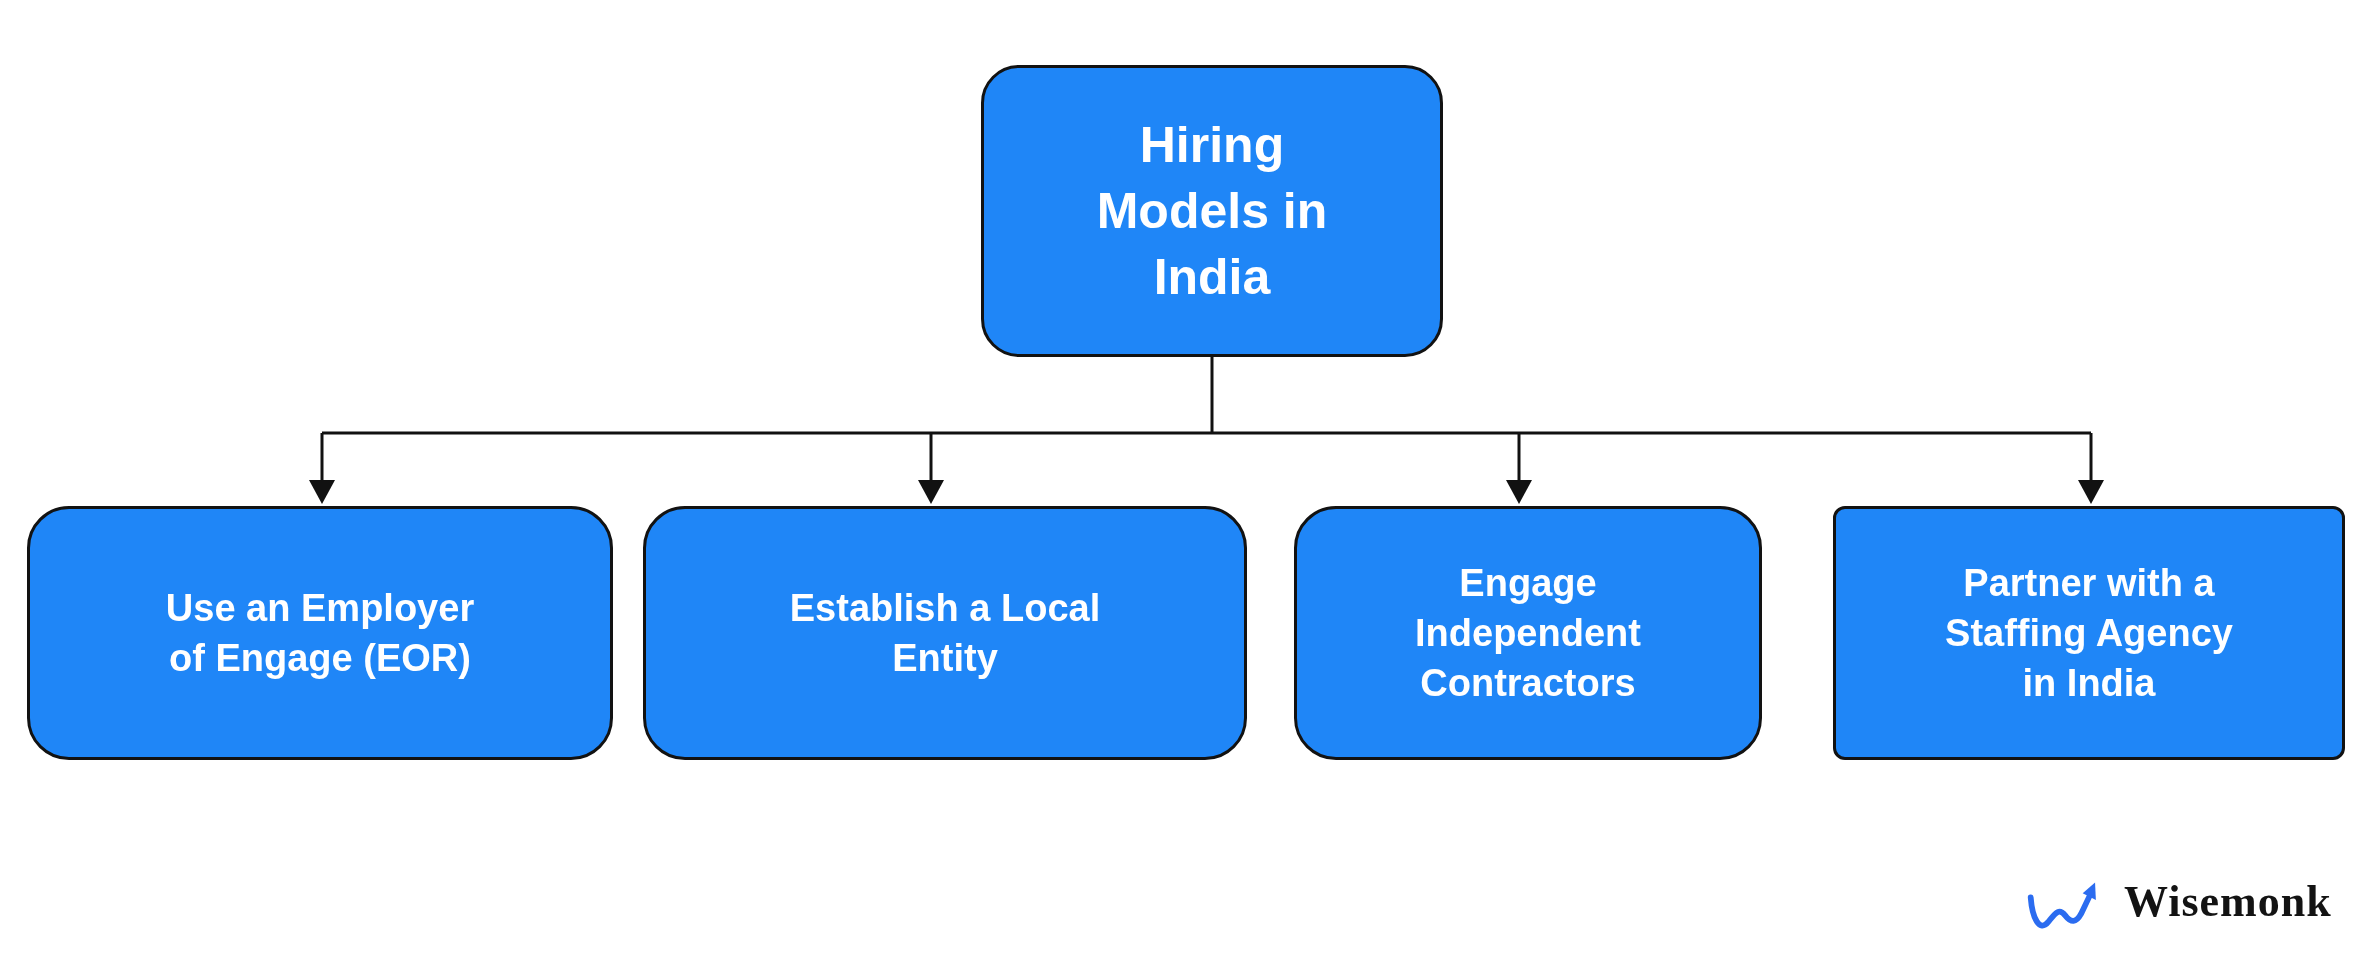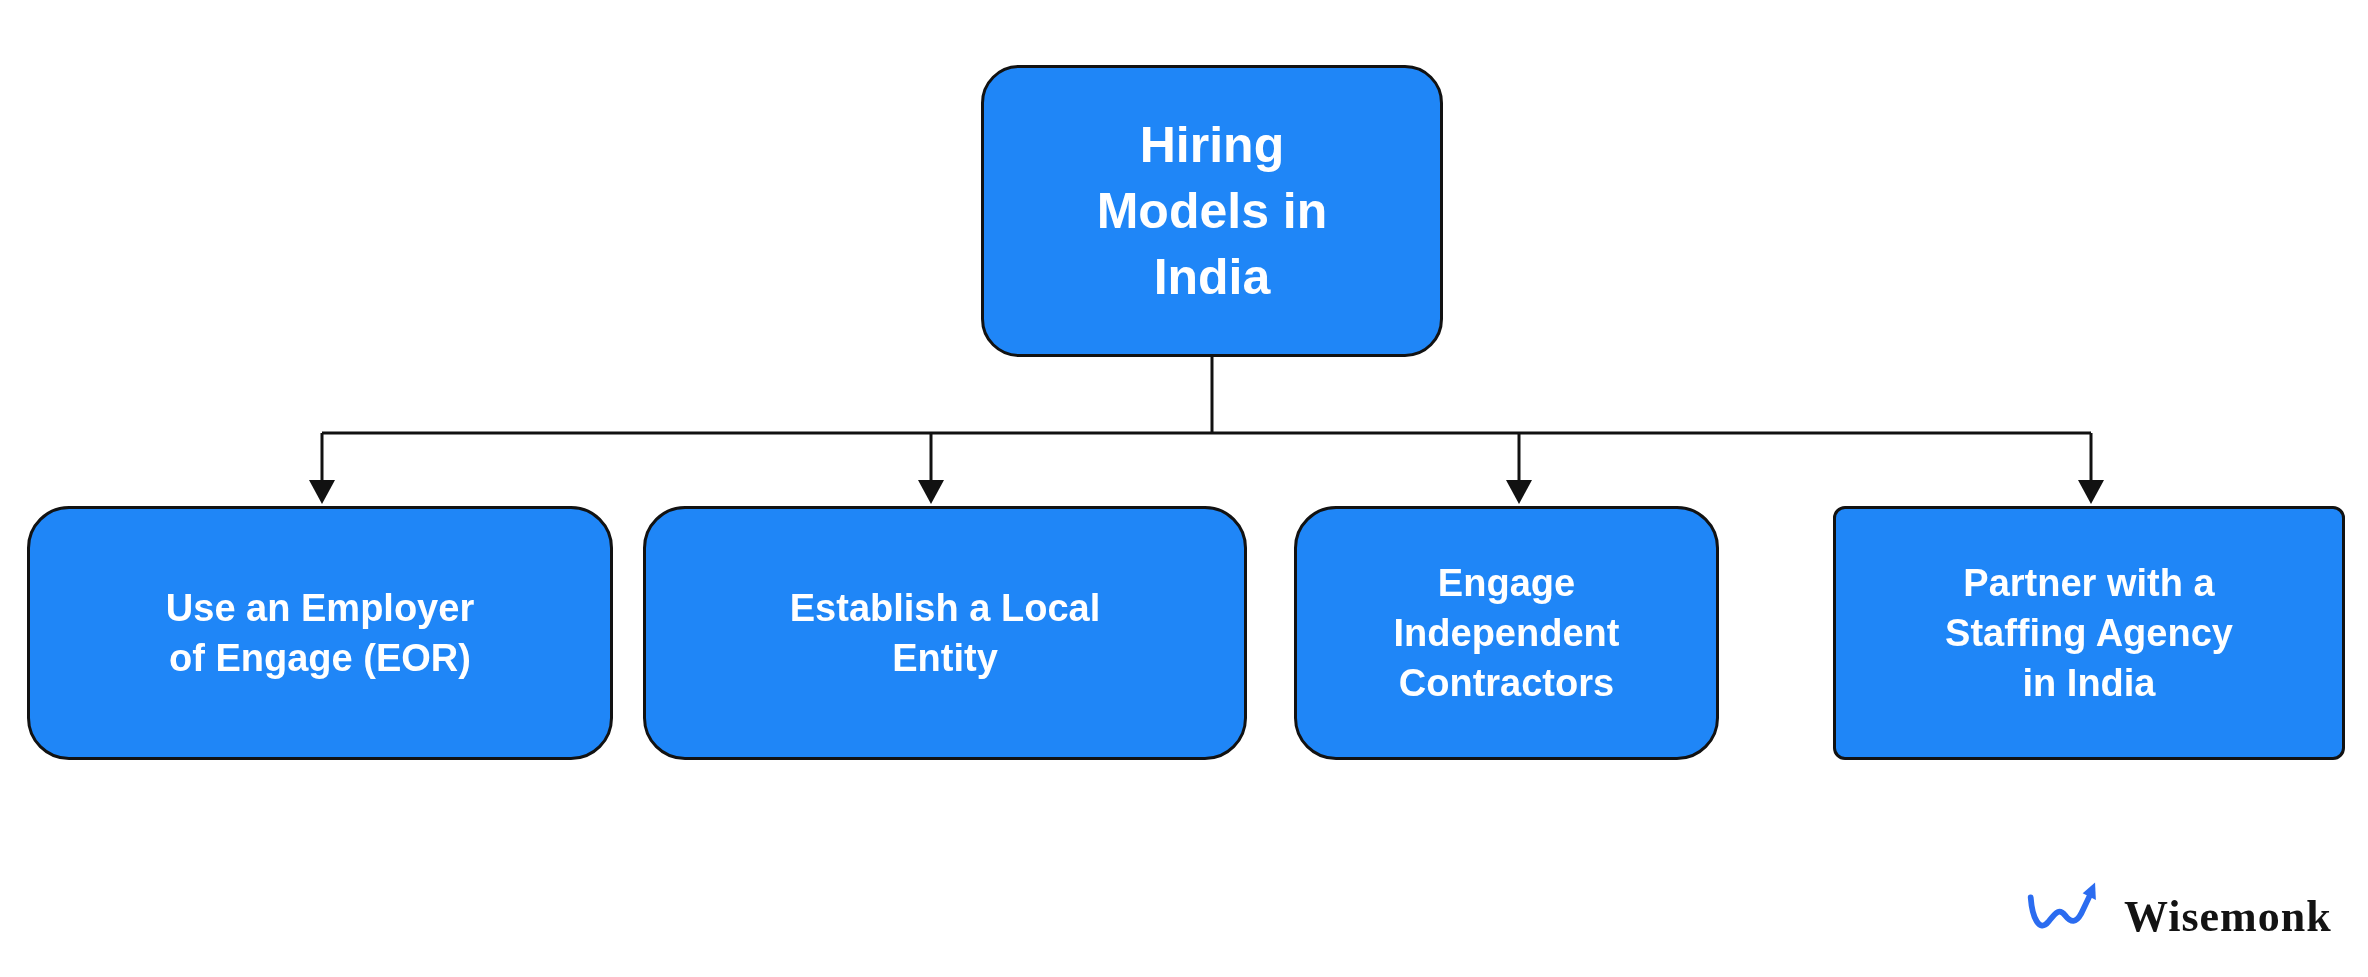--- a/index.html
+++ b/index.html
@@ -48,28 +48,28 @@
     font-size: 50px;
   }
   .node-child {
     top: 506px;
     height: 254px;
     border-radius: 42px;
     font-size: 38px;
   }
   .node-c0 { left: 27px;   width: 586px; }
   .node-c1 { left: 643px;  width: 604px; }
-  .node-c2 { left: 1294px; width: 425px; }
+  .node-c2 { left: 1294px; width: 468px; }
   .node-c3 { left: 1833px; width: 512px; border-radius: 12px; }
   .brand {
     position: absolute;
     left: 2024px;
     top: 876px;
     display: flex;
-    align-items: flex-end;
+    align-items: flex-start;
   }
   .brand-icon {
     width: 86px;
     height: 66px;
     display: block;
   }
   .brand-text {
     font-family: "Liberation Serif", serif;
     font-weight: bold;
     color: #131313;

